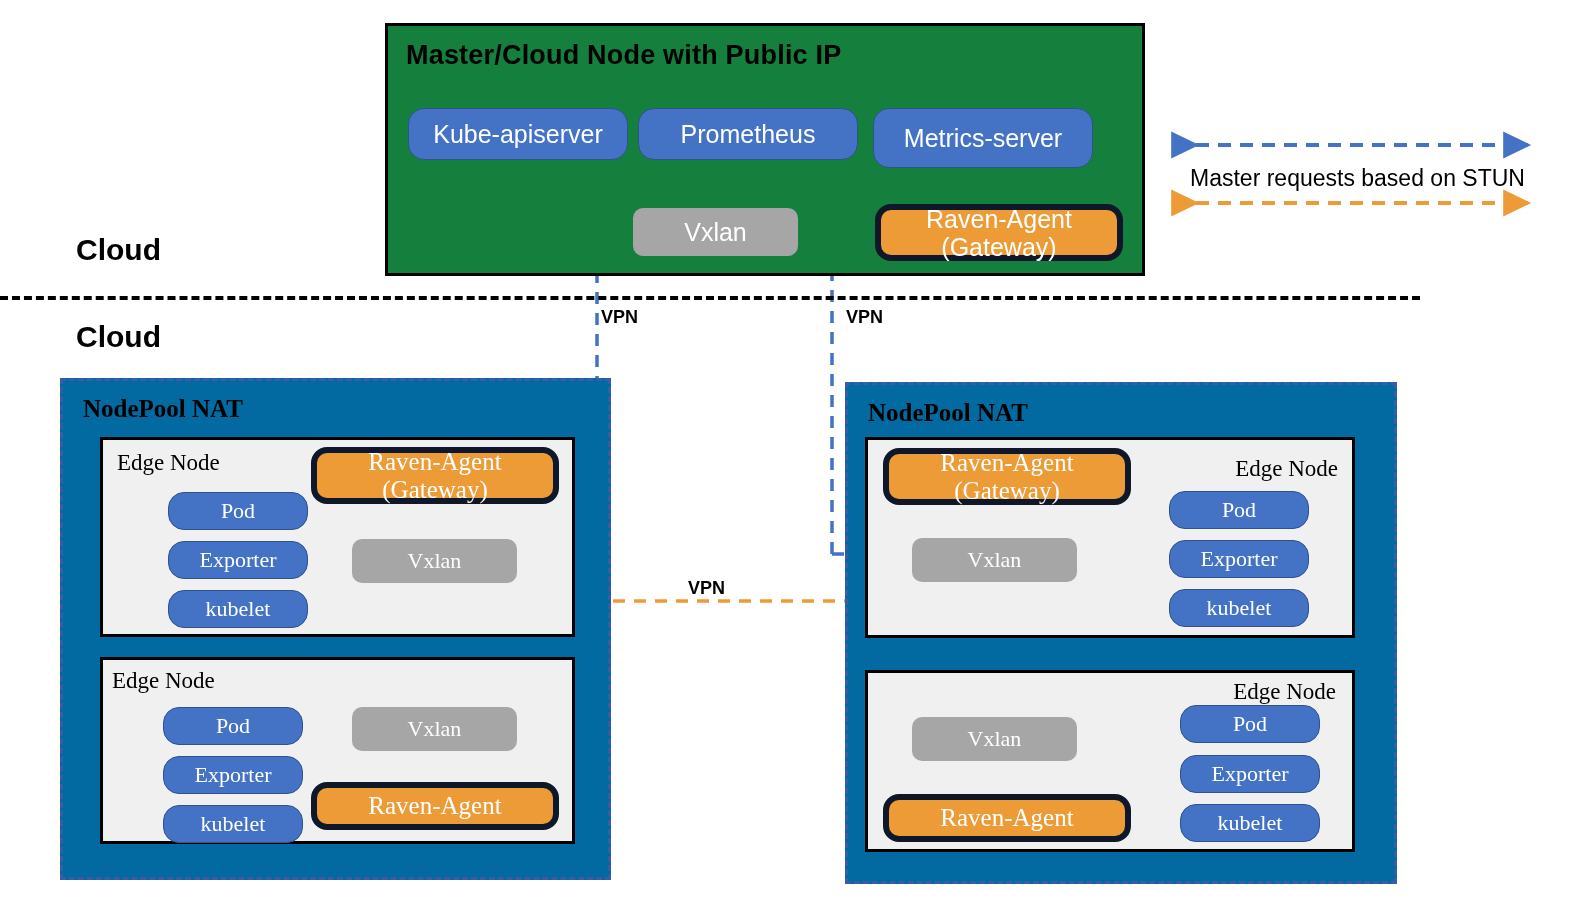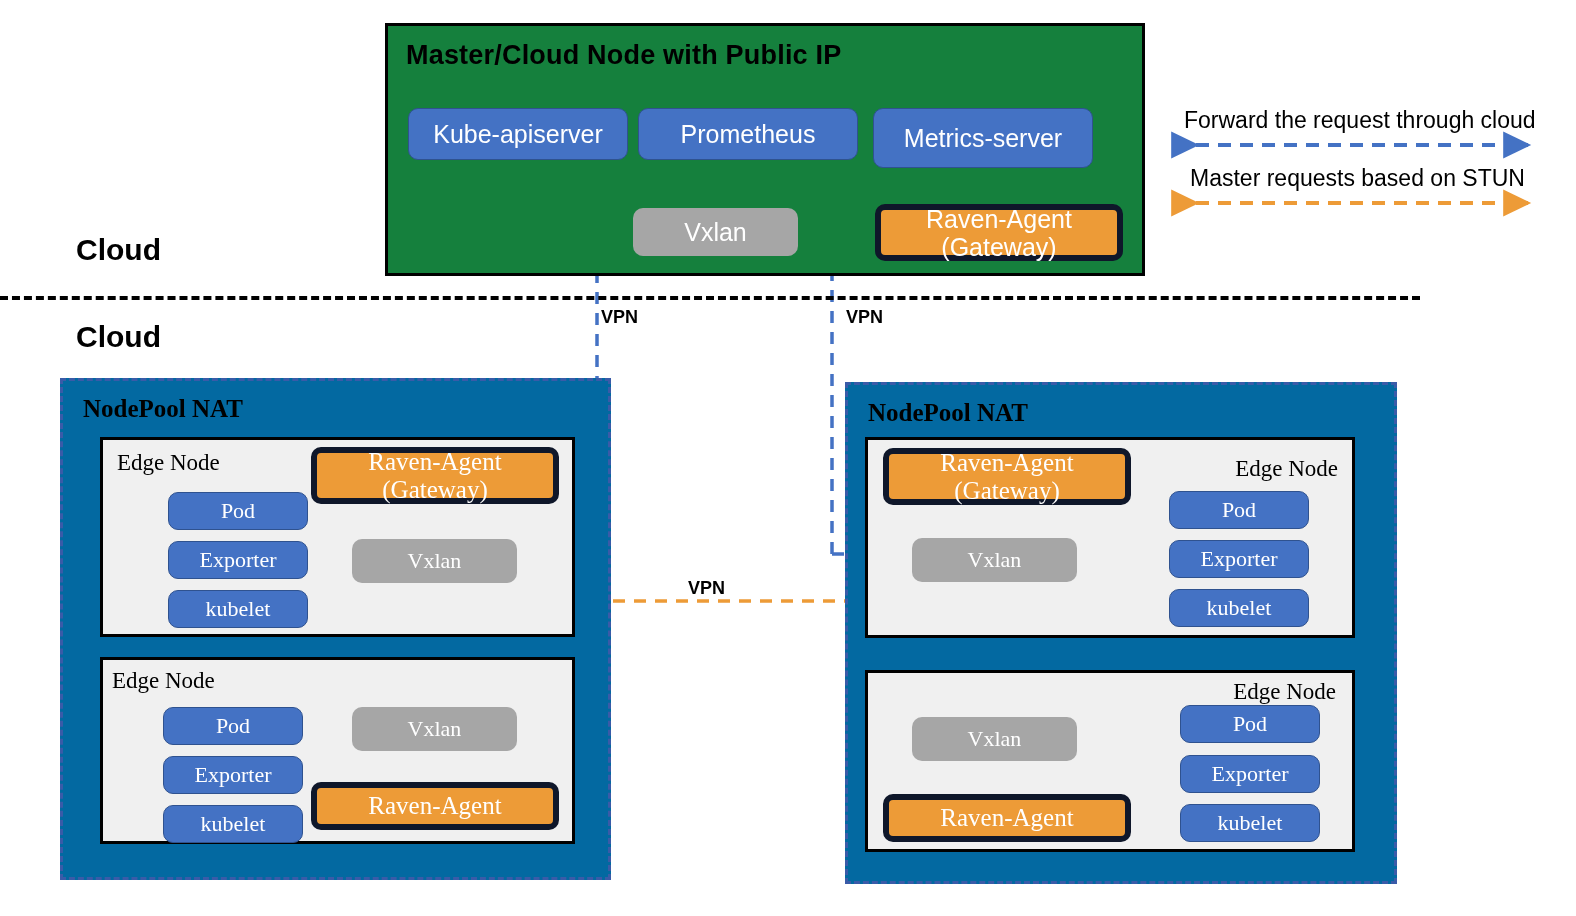--- a/index.html
+++ b/index.html
@@ -26,21 +26,21 @@
   .edge-node{
     background:#F0F0F0;border:3px solid #000;display:block;
   }
   .edge-node .en-title{
     position:absolute;font-size:23px;color:#000;
   }
 
   
   .chip{
     position:absolute;box-sizing:border-box;display:flex;align-items:center;
-    justify-content:center;color:#fff;border-radius:10px;
+    justify-content:center;color:#fff;border-radius:16px;
     font-size:22px;line-height:1.12;
   }
   .chip.blue{background:#4472C4;border:1px solid #2F528F;}
   .chip.orange{background:#ED9B37;border:6px solid #0f172a;align-items:center;}
   .chip.gray{background:#A6A6A6;border:none;border-radius:10px;}
   .chip.big{font-size:25px;}
 
   
   .split-line{position:absolute;left:0;height:0;border-top:4px dashed #000;}
   .zone-label{position:absolute;font-size:30px;font-weight:bold;color:#000;}
@@ -156,21 +156,20 @@
     <div class="chip orange big" style="left:487px;top:178px;width:248px;height:57px;flex-direction:column;">
       <span>Raven-Agent</span>
       <span>(Gateway)</span>
     </div>
   </div>
 
   <div class="vpn-label" style="left:601px;top:307px;">VPN</div>
   <div class="vpn-label" style="left:846px;top:307px;">VPN</div>
   <div class="vpn-label" style="left:688px;top:578px;">VPN</div>
 
-  <div class="legend-text" style="left:1184px;top:107px;">Forward the request through cloud</div>
   <div class="legend-text" style="left:1190px;top:165px;">Master requests based on STUN</div>
 
   <div class="box nodepool" style="left:60px;top:378px;width:551px;height:502px;">
     <div class="np-title">NodePool NAT</div>
 
     <div class="box edge-node" style="left:37px;top:56px;width:475px;height:200px;">
       <div class="en-title" style="left:14px;top:10px;">Edge Node</div>
 
       <div class="chip blue" style="left:65px;top:52px;width:140px;height:38px;">Pod</div>
       <div class="chip blue" style="left:65px;top:101px;width:140px;height:38px;">Exporter</div>

